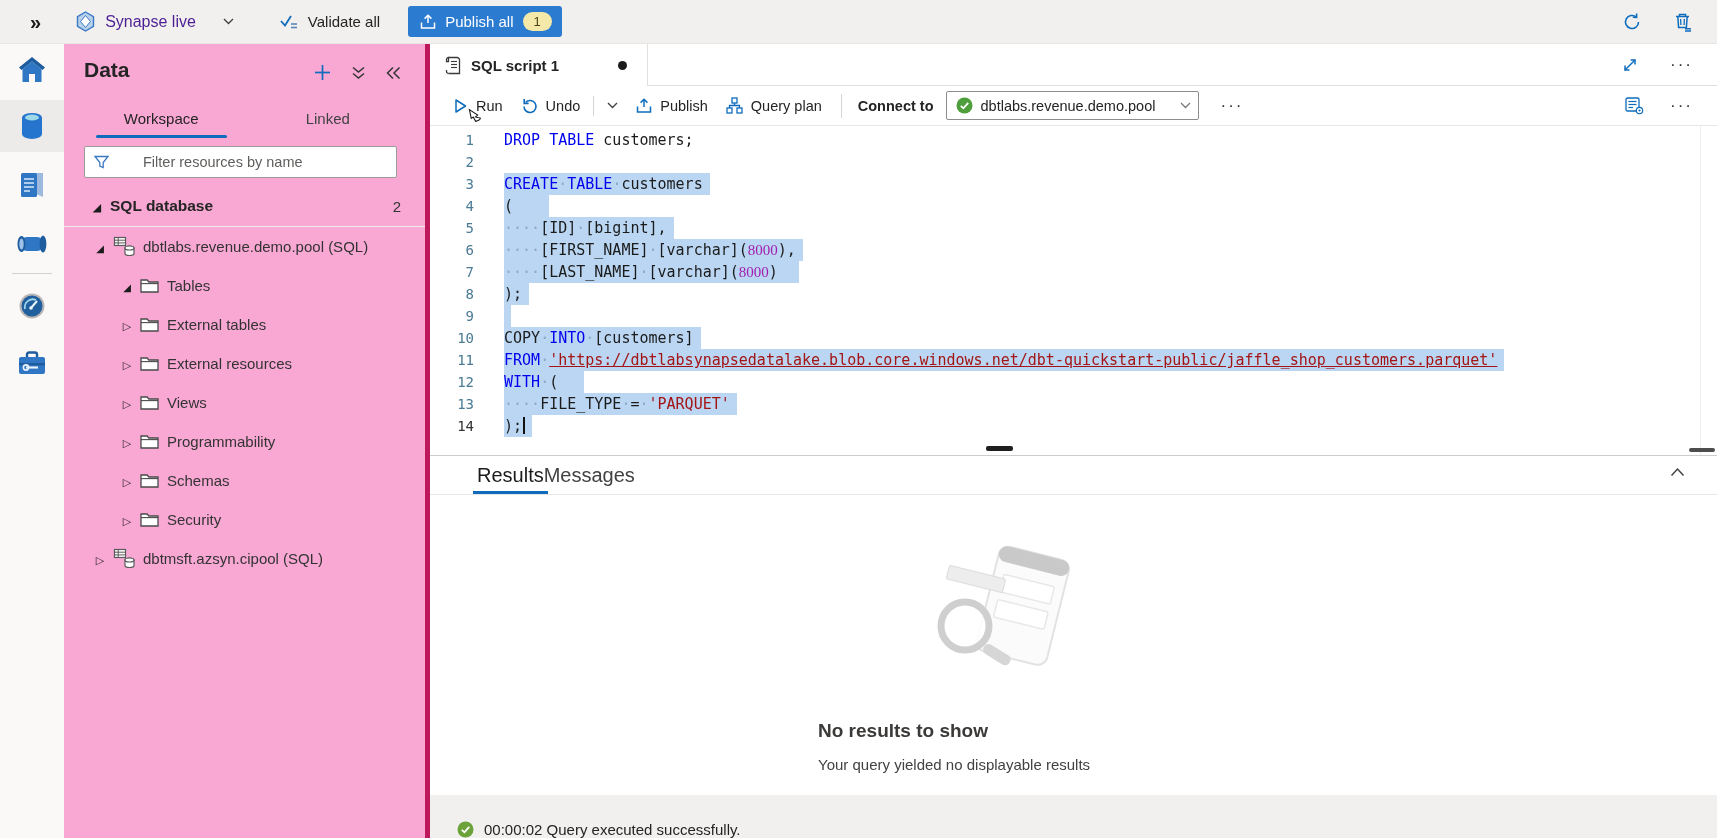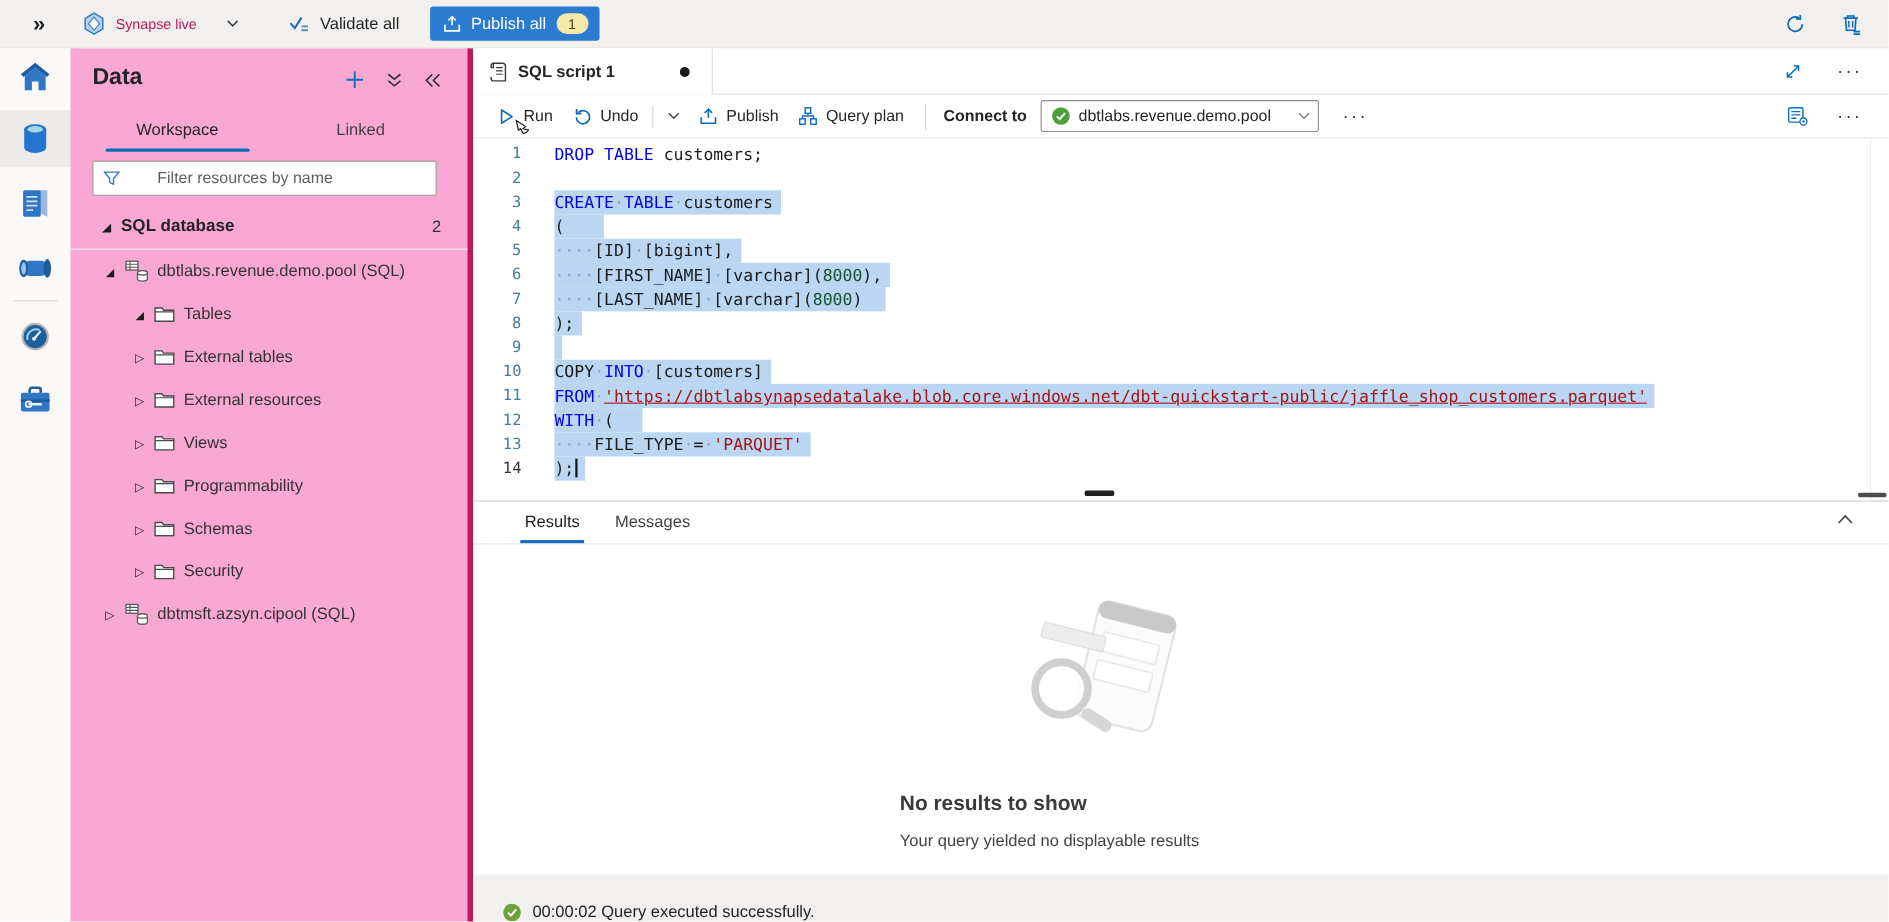--- a/index.html
+++ b/index.html
@@ -5,21 +5,21 @@
   html,body{margin:0;padding:0;background:#fff;}
   .app{position:relative;width:1717px;height:838px;overflow:hidden;background:#fff;
        font-family:"Liberation Sans",sans-serif;color:#242424;-webkit-font-smoothing:antialiased;}
   svg{display:block;}
 
   
   .topbar{position:absolute;left:0;top:0;width:1717px;height:44px;background:#f1f0ee;
           display:flex;align-items:center;border-bottom:1px solid #e7e5e3;box-sizing:border-box;}
   .collapse-glyph{font-size:20px;font-weight:700;color:#1b1b1b;margin-left:30px;cursor:pointer;line-height:1;}
   .env-switch{display:flex;align-items:center;gap:9px;margin-left:34px;cursor:pointer;}
-  .env-label{font-size:13px;color:#be185d;}
+  .env-label{font-size:16px;color:#4c1d95;}
   .env-chev{margin-left:18px;}
   .validate{display:flex;align-items:center;gap:9px;margin-left:46px;cursor:pointer;}
   .validate-label{font-size:15px;}
   .publish-all{display:flex;align-items:center;gap:9px;margin-left:28px;height:31px;padding:0 10px 0 12px;
                background:#2b7bd0;border:none;border-radius:3px;color:#fff;font-size:15px;cursor:pointer;
                font-family:inherit;}
   .publish-badge{background:#f5e9a9;color:#4a431c;border-radius:10px;min-width:21px;height:19px;
                  font-size:13px;display:flex;align-items:center;justify-content:center;padding:0 4px;}
   .topbar-right{margin-left:auto;display:flex;align-items:center;gap:28px;margin-right:22px;}
   .icon-btn{background:none;border:none;padding:2px;cursor:pointer;}
@@ -83,30 +83,30 @@
 
   
   .editor{position:absolute;left:0;top:82px;right:0;height:329px;overflow:hidden;
           font-family:"DejaVu Sans Mono",monospace;font-size:15px;}
   .editor-scroll-gutter{position:absolute;right:16px;top:0;bottom:0;width:1px;background:#ededed;}
   .code-line{height:22px;line-height:22px;white-space:pre;}
   .line-num{display:inline-block;width:44px;text-align:right;color:#4a7a94;font-size:14px;vertical-align:top;}
   .line-num.active{color:#333;}
   .line-content{margin-left:30px;display:inline-block;height:22px;}
   .line-content.sel{background:#bad6f2;}
-  .tok-kw{color:#0000ee;} .tok-pl{color:#1b1b1b;} .tok-num{color:#14532d;}
+  .tok-kw{color:#0000ee;} .tok-pl{color:#1b1b1b;} .tok-num{color:#a21caf;font-family:Liberation Serif, serif;}
   .tok-str{color:#a31515;} .tok-strlink{color:#a31515;text-decoration:underline;}
   .tok-ws{color:#8aa8c8;}
   .caret{display:inline-block;width:2px;height:17px;background:#111;vertical-align:-3px;margin-left:1px;}
   .hscroll-thumb{position:absolute;right:2px;bottom:3px;width:26px;height:4px;background:#4d4d4d;border-radius:2px;}
   .split-handle{position:absolute;left:556px;top:402px;width:27px;height:5px;background:#1f1f1f;border-radius:2px;cursor:row-resize;}
 
   
   .results{position:absolute;left:0;top:411px;right:0;height:340px;border-top:1px solid #cfcdcb;box-sizing:border-box;}
-  .res-tabs{position:absolute;left:47px;top:0;height:38px;display:flex;gap:32px;font-size:15px;}
+  .res-tabs{position:absolute;left:47px;top:0;height:38px;display:flex;font-size:20px;}
   .res-tab{line-height:38px;color:#424242;cursor:pointer;position:relative;}
   .res-tab.active{color:#1b1b1b;}
   .res-tab.active::after{content:"";position:absolute;left:-4px;right:-4px;bottom:0;height:3px;background:#0f6cbd;}
   .res-divider{position:absolute;left:0;right:0;top:38px;height:1px;background:#e8e6e4;}
   .res-collapse{position:absolute;right:30px;top:9px;background:none;border:none;cursor:pointer;padding:2px;}
   .empty{position:absolute;left:388px;top:88px;width:360px;}
   .empty-title{font-size:19px;font-weight:700;color:#3b3a39;margin-top:26px;}
   .empty-sub{font-size:15px;color:#424242;margin-top:14px;}
 
   

